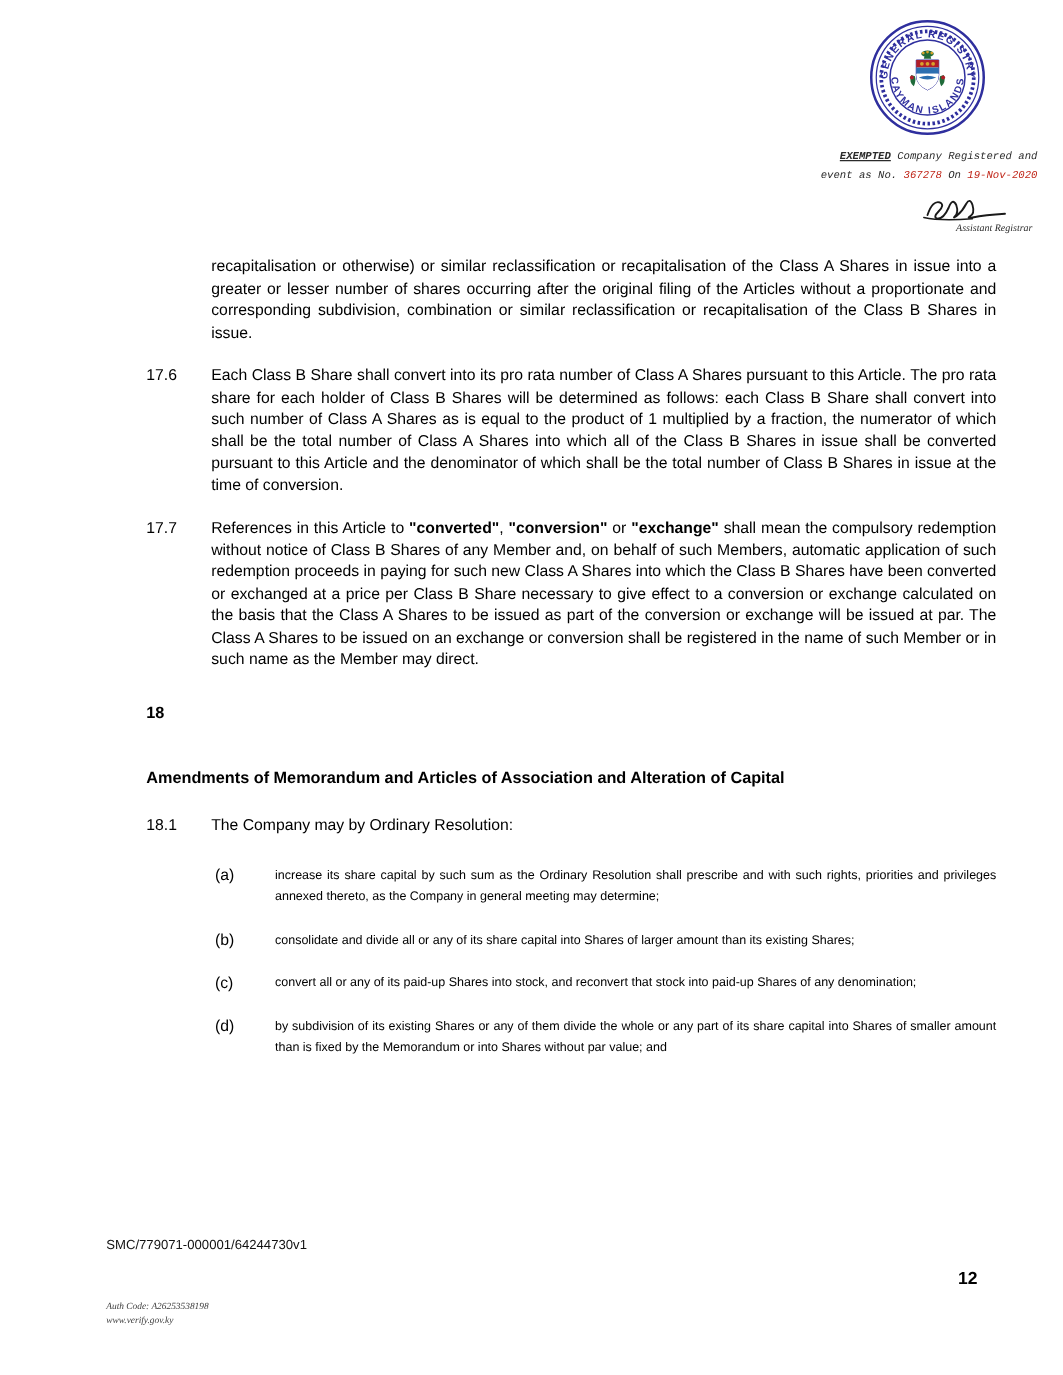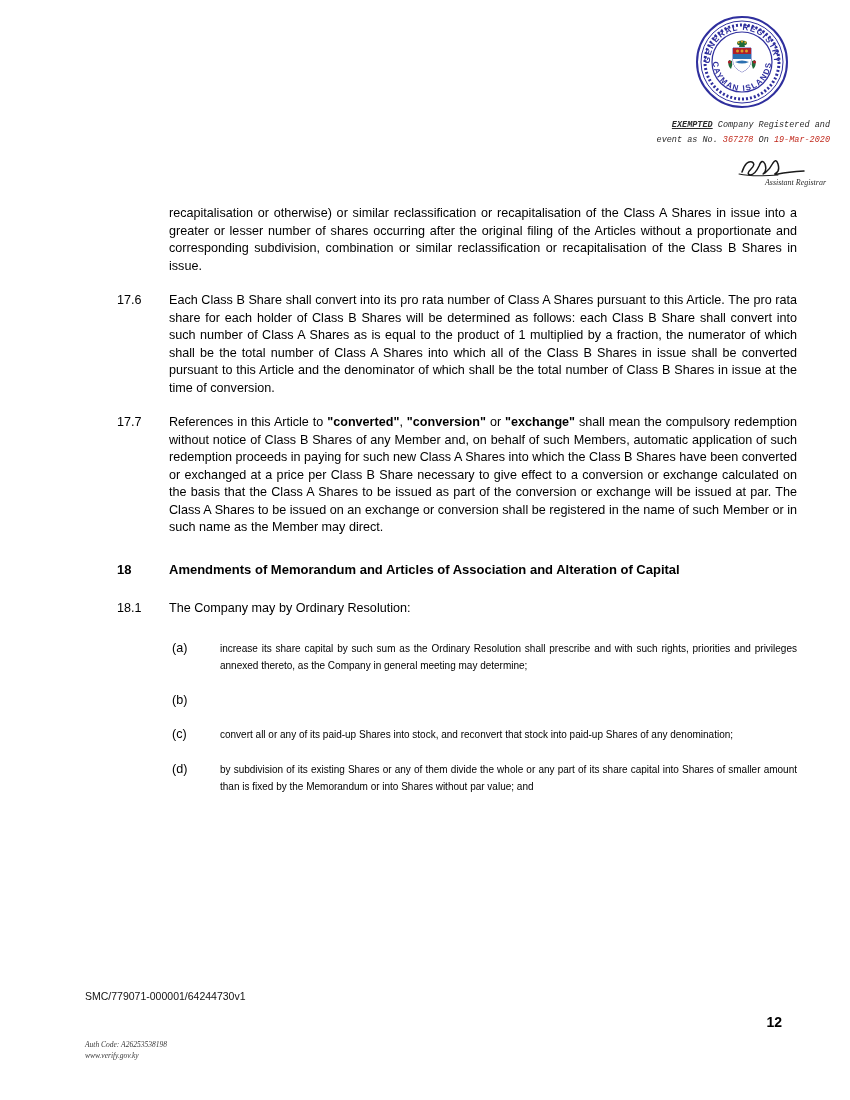--- a/index.html
+++ b/index.html
@@ -94,20 +94,21 @@
     hyphens: none;
   }
   .no-num .clause-num { visibility: hidden; }
 
   .section-heading {
     display: flex;
     align-items: flex-start;
     margin-top: 24px;
     margin-bottom: 22px;
     font-weight: bold;
+    flex-direction: column;
   }
   .section-heading .clause-num {
     font-weight: bold;
     font-size: 13px;
   }
   .section-heading .clause-text {
     font-weight: bold;
     font-size: 13px;
     text-align: left;
   }
@@ -213,21 +214,21 @@
 
   <div class="stamp-lines">
     <div class="ln">
       <span class="exempted">EXEMPTED</span>
       <span>Company Registered and</span>
     </div>
     <div class="ln">
       <span>event as No.</span>
       <span class="reg-red">367278</span>
       <span>On</span>
-      <span class="reg-red">19-Mar-2020</span>
+      <span class="reg-red">19-Nov-2020</span>
     </div>
   </div>
 
   <div class="signature">
     <svg width="92" height="26" viewBox="0 0 92 26" xmlns="http://www.w3.org/2000/svg">
       <path d="M 10,18 Q 14,6 20,8 Q 24,10 19,15 Q 14,20 18,21 Q 23,21 27,12
                Q 30,4 33,10 Q 35,16 32,19 Q 30,21 33,19 Q 38,15 41,9
                Q 44,4 46,10 Q 48,17 44,19 Q 41,21 46,20 Q 56,18 72,17" fill="none" stroke="#1a1a1a" stroke-width="1.5" stroke-linecap="round"></path>
       <path d="M 7,20 Q 20,23 46,21" fill="none" stroke="#1a1a1a" stroke-width="1.1" stroke-linecap="round"></path>
     </svg>
@@ -265,20 +266,21 @@
     <div class="clause-text">The Company may by Ordinary Resolution:</div>
   </div>
 
   <div class="subclause">
     <div class="subclause-letter">(a)</div>
     <div class="subclause-text">increase its share capital by such sum as the Ordinary Resolution shall prescribe and with such rights, priorities and privileges annexed thereto, as the Company in general meeting may determine;</div>
   </div>
 
   <div class="subclause">
     <div class="subclause-letter">(b)</div>
+    <div class="subclause-text">consolidate and divide all or any of its share capital into Shares of larger amount than its existing Shares;</div>
   </div>
 
   <div class="subclause">
     <div class="subclause-letter">(c)</div>
     <div class="subclause-text">convert all or any of its paid-up Shares into stock, and reconvert that stock into paid-up Shares of any denomination;</div>
   </div>
 
   <div class="subclause">
     <div class="subclause-letter">(d)</div>
     <div class="subclause-text">by subdivision of its existing Shares or any of them divide the whole or any part of its share capital into Shares of smaller amount than is fixed by the Memorandum or into Shares without par value; and</div>

